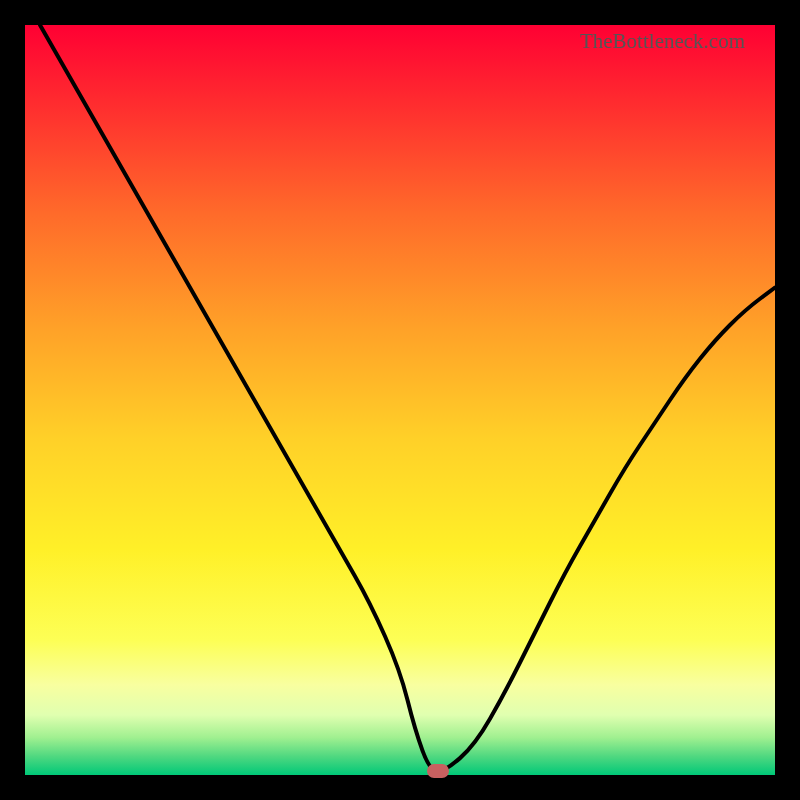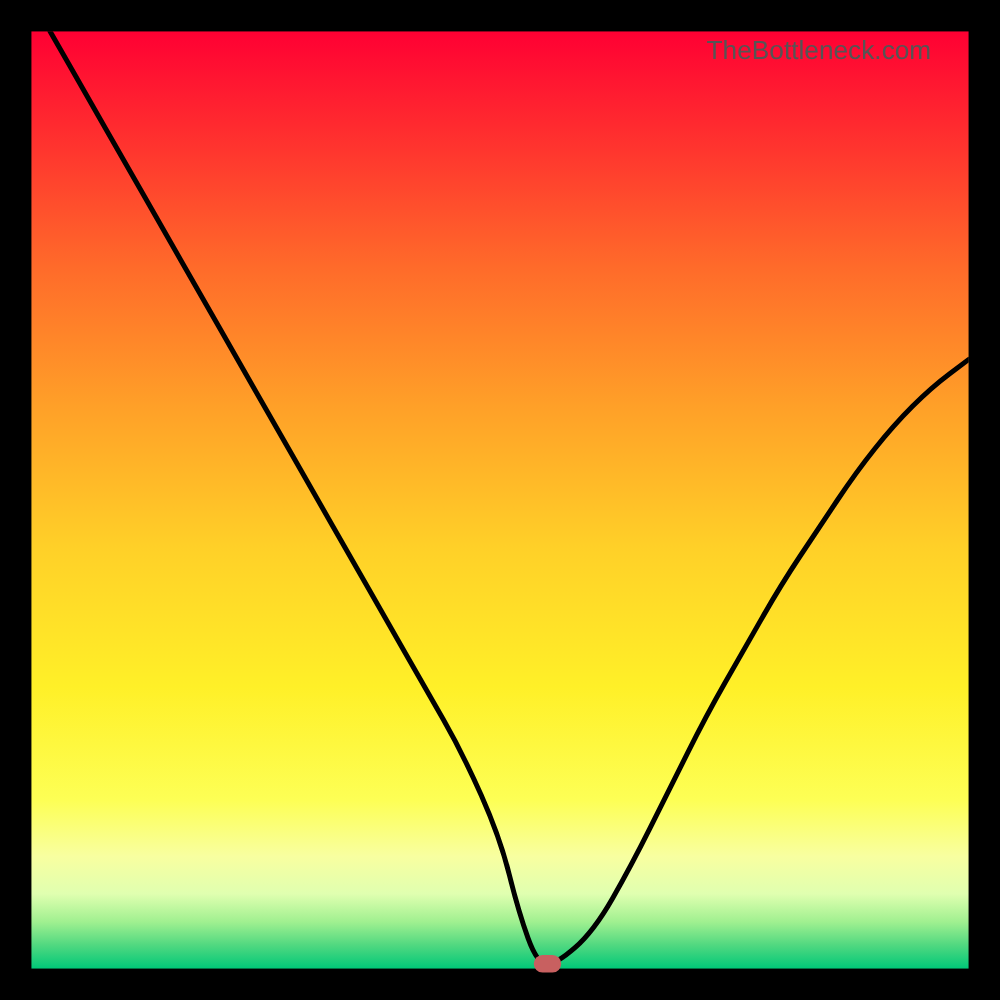--- a/index.html
+++ b/index.html
@@ -10,20 +10,21 @@
     position: relative;
     font-family: Arial, sans-serif;
   }
   .chart-container {
     position: absolute;
     left: 25px;
     top: 25px;
     width: 750px;
     height: 660px;
     background: #000;
+    font-family: Liberation Serif, serif;
   }
   .gradient-bg {
     position: absolute;
     left: 0;
     top: 0;
     width: 750px;
     height: 750px;
   }
   .watermark {
     position: absolute;

